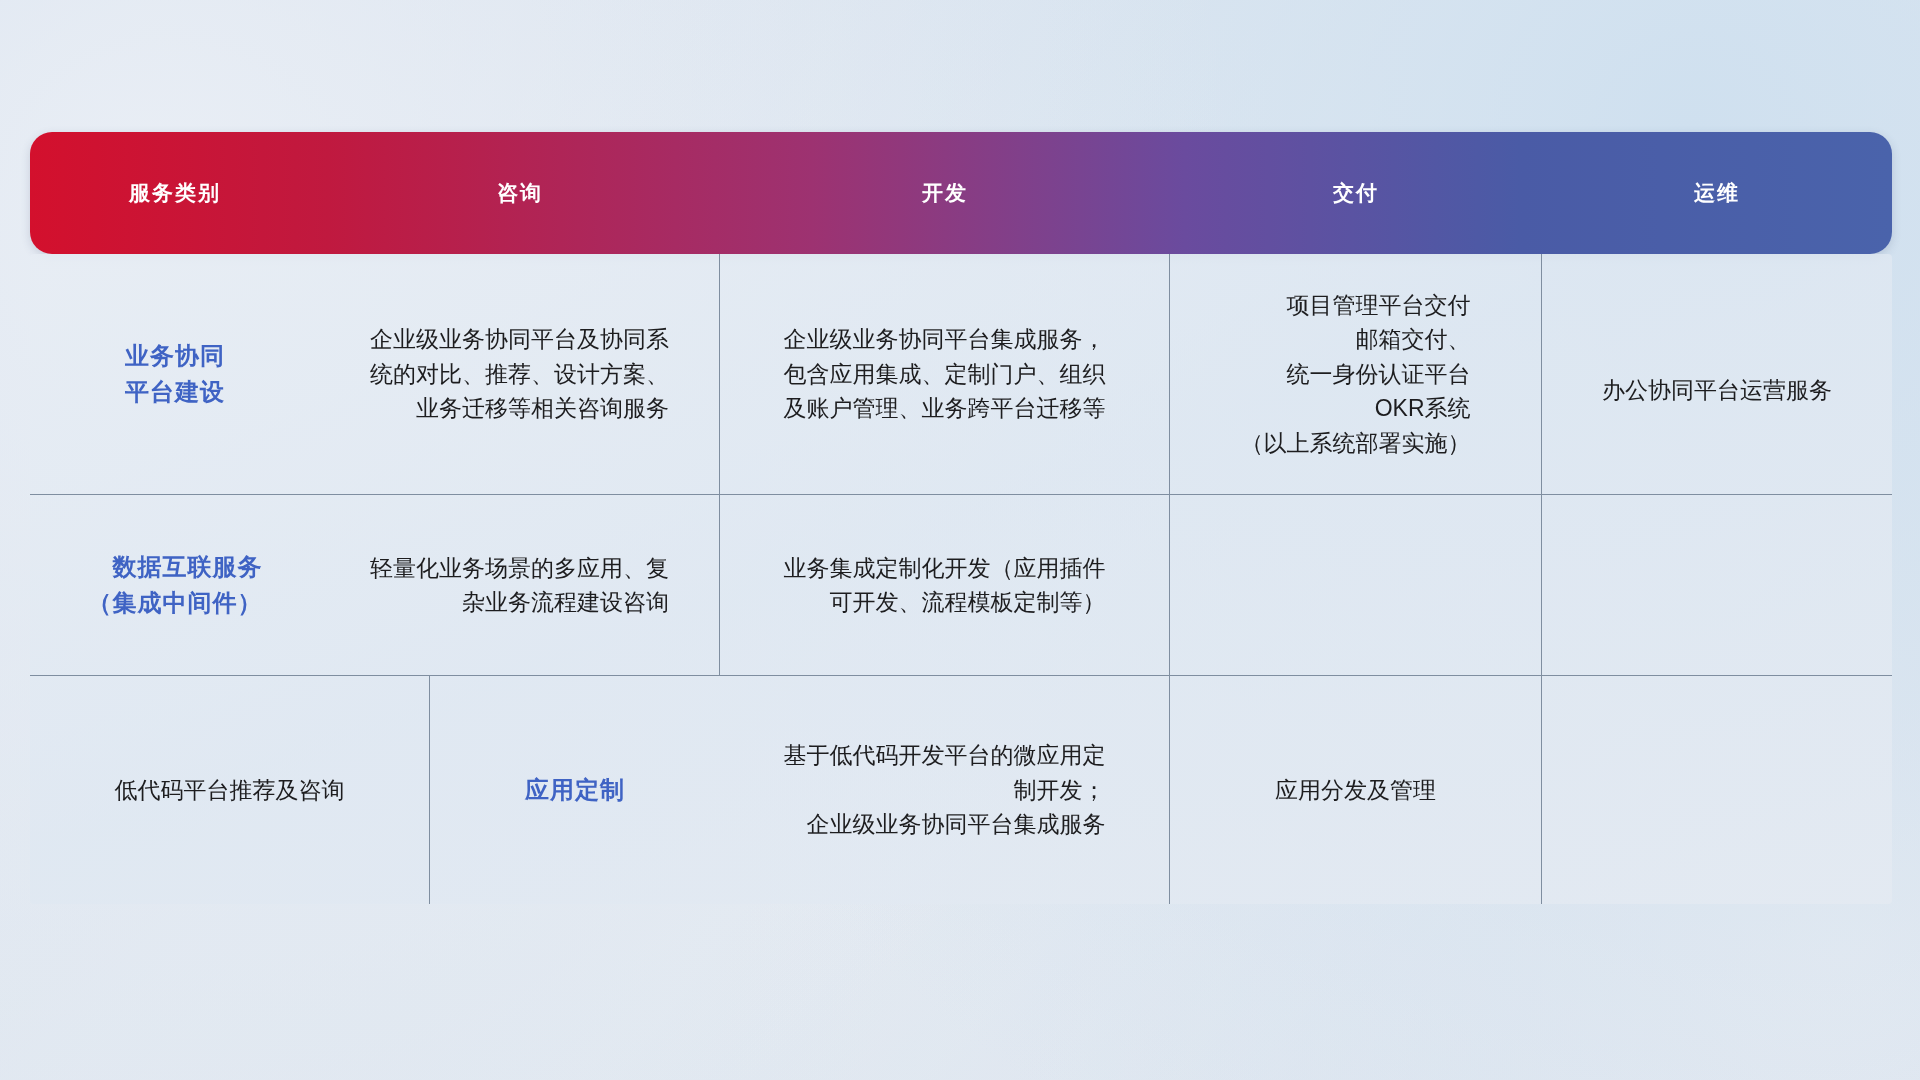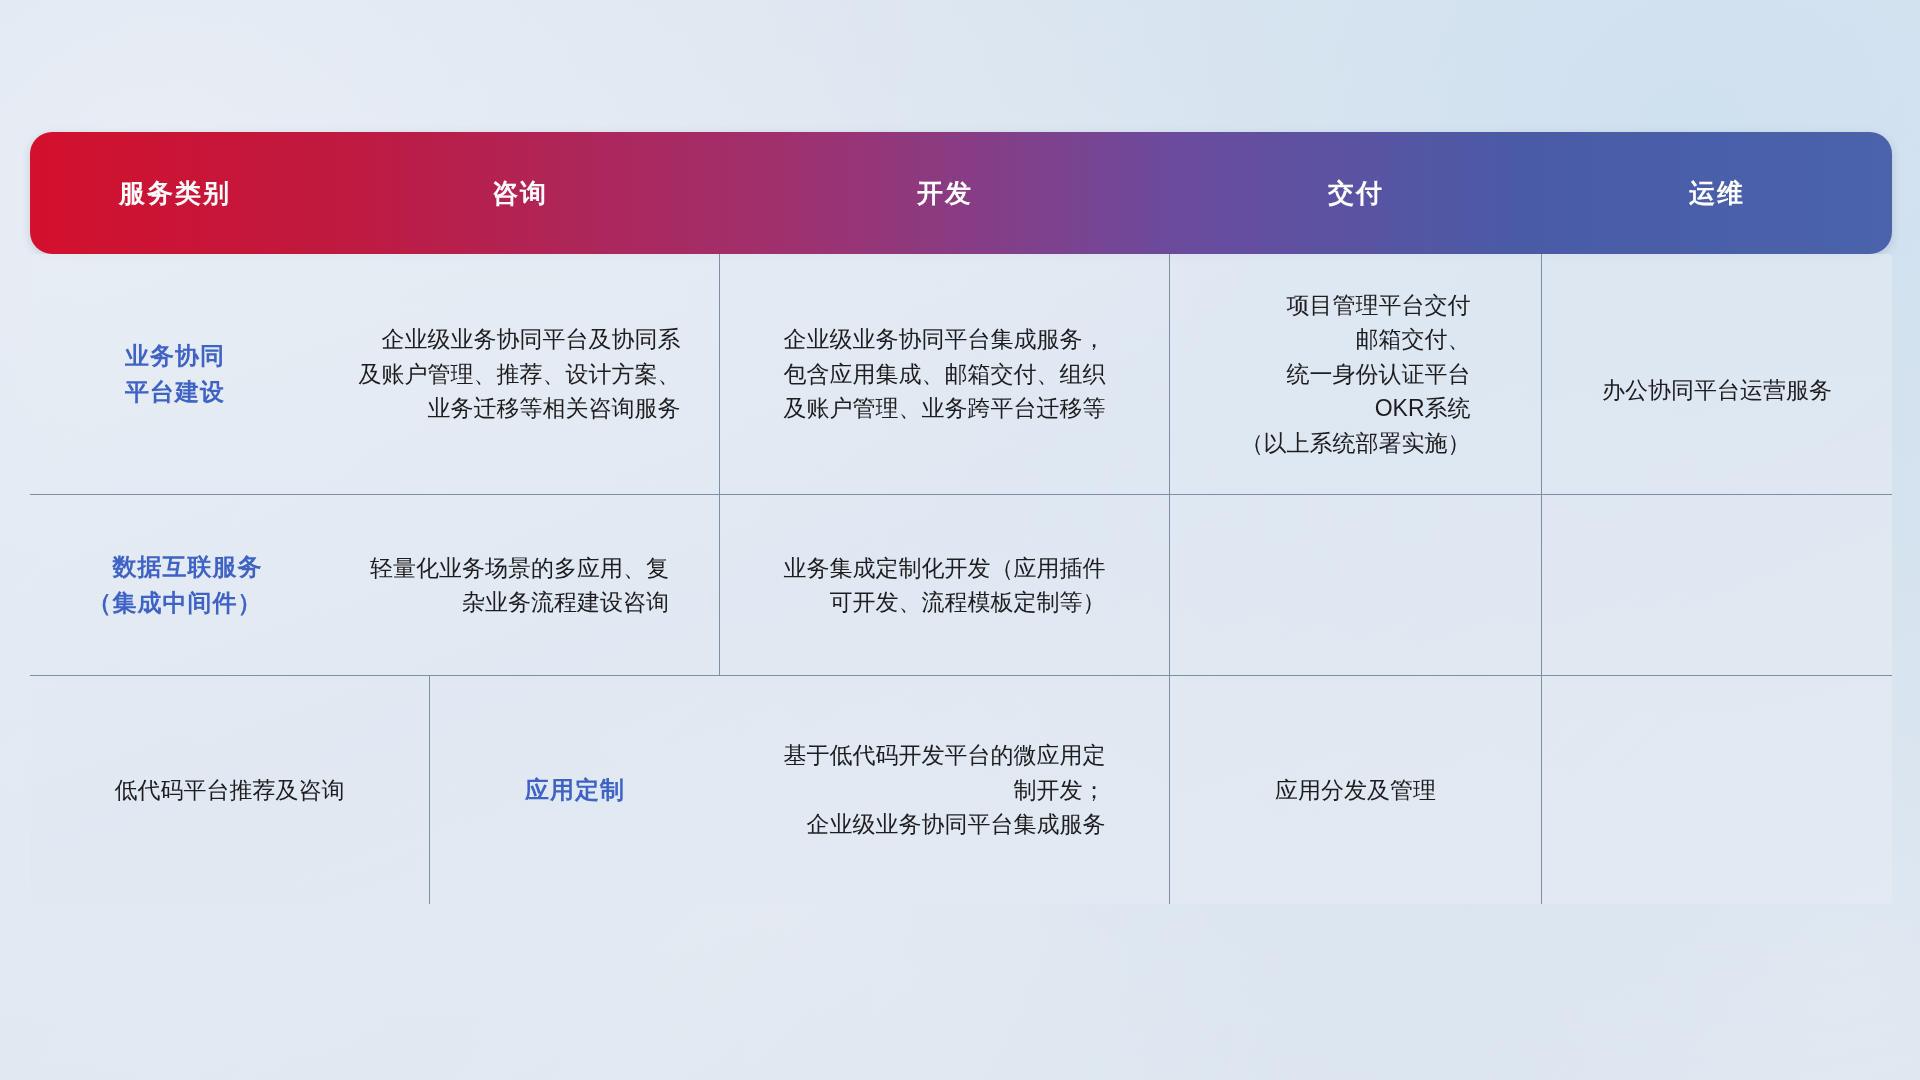--- a/index.html
+++ b/index.html
@@ -35,21 +35,21 @@
     border-radius: 22px;
     background: linear-gradient(90deg, #d3102d 0%, #c0193f 16%, #9d3271 42%, #6a4b9e 62%, #4a5ba6 80%, #4a63ab 100%);
     box-shadow: 0 3px 10px rgba(60,70,110,0.18);
     overflow: hidden;
   }
   .header-cell {
     display: flex;
     align-items: center;
     justify-content: center;
     color: #ffffff;
-    font-size: 26px;
+    font-size: 21px;
     font-weight: bold;
     letter-spacing: 2px;
   }
   .body-wrap {
     background: linear-gradient(160deg, rgba(231,237,244,0.85) 0%, rgba(223,232,242,0.8) 45%, rgba(228,234,242,0.85) 100%);
     border-radius: 4px;
   }
   .row {
     display: flex;
     align-items: stretch;
@@ -106,24 +106,24 @@
       <div class="header-cell c3">交付</div>
       <div class="header-cell c4">运维</div>
     </div>
 
     <div class="body-wrap">
 
       <div class="row r0">
         <div class="cell cat c0">业务协同
 平台建设</div>
         <div class="cell c1">企业级业务协同平台及协同系
-及账户管理、推荐、设计方案、
+统的对比、推荐、设计方案、
 业务迁移等相关咨询服务</div>
         <div class="cell c2">企业级业务协同平台集成服务，
-包含应用集成、邮箱交付、组织
+包含应用集成、定制门户、组织
 及账户管理、业务跨平台迁移等</div>
         <div class="cell c3">项目管理平台交付
 邮箱交付、
 统一身份认证平台
 OKR系统
 （以上系统部署实施）</div>
         <div class="cell c4">办公协同平台运营服务</div>
       </div>
 
       <div class="row r1">

